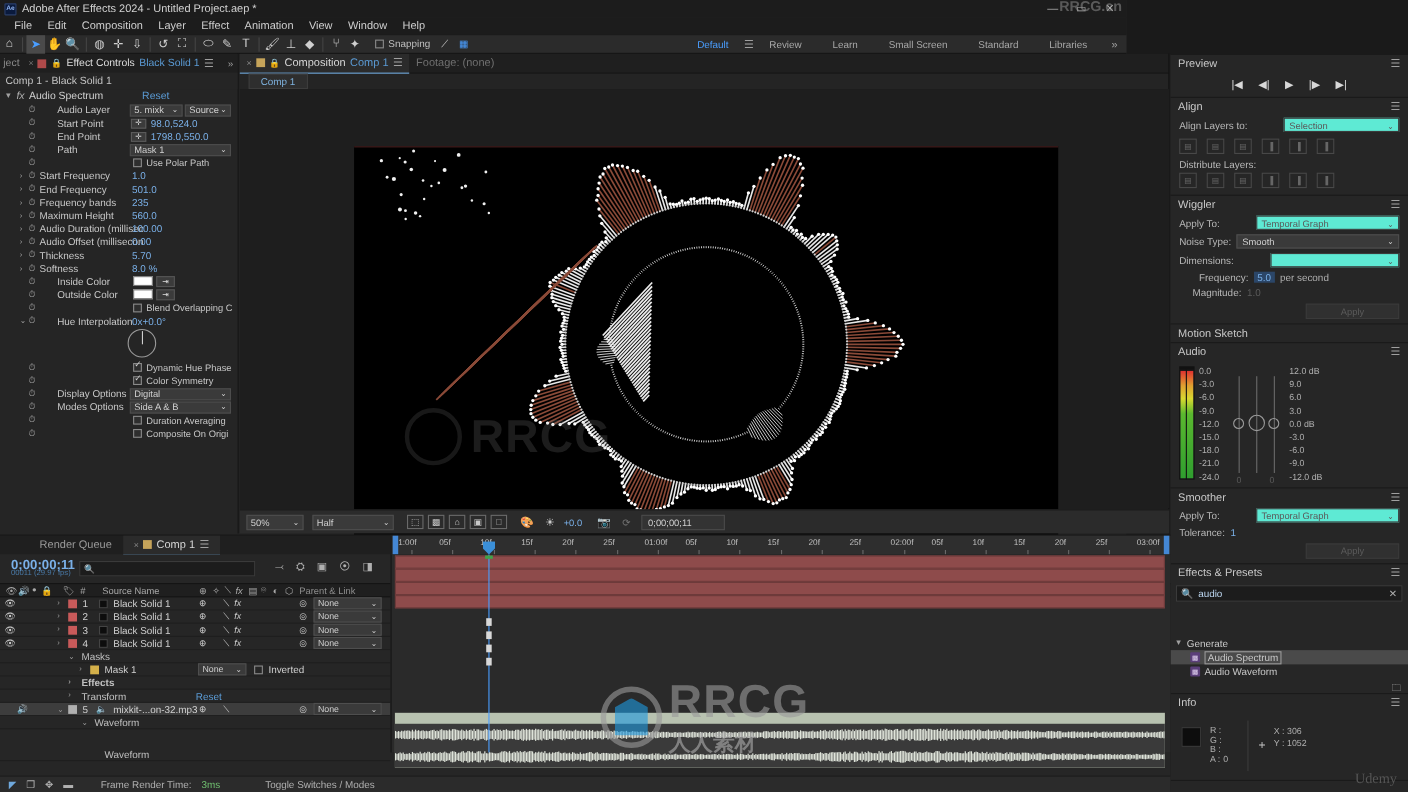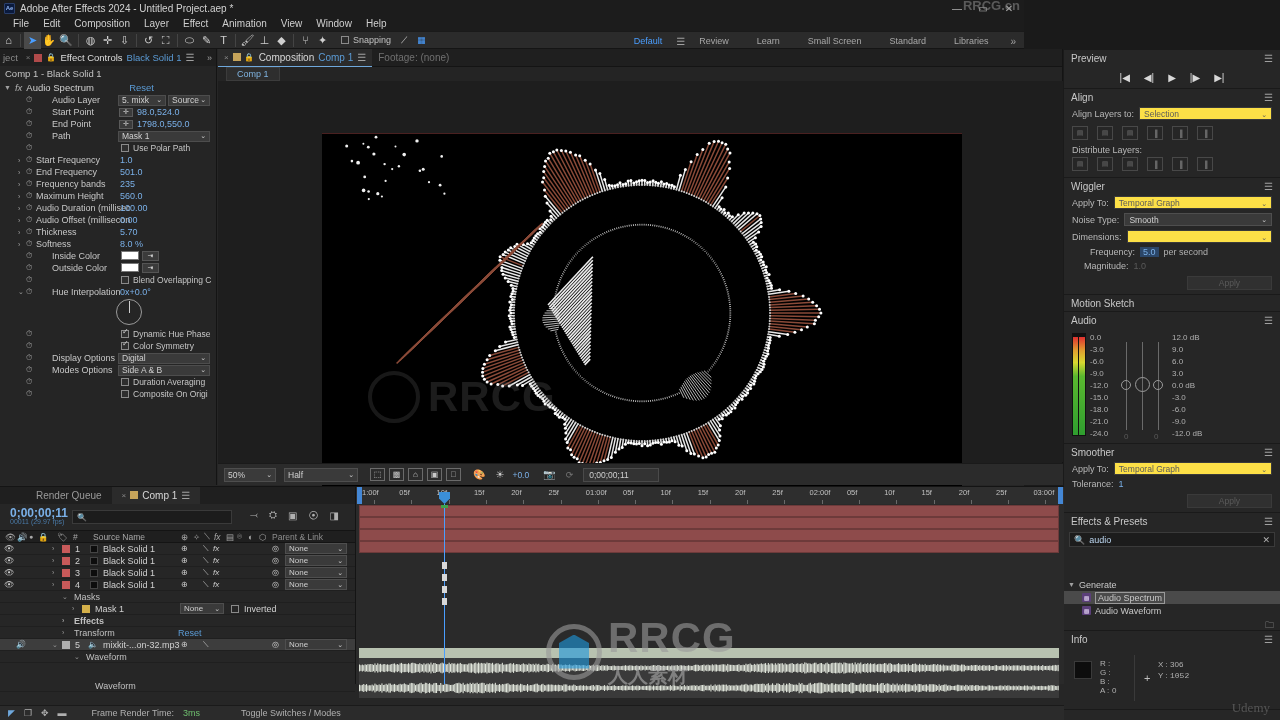--- a/index.html
+++ b/index.html
@@ -97,22 +97,22 @@
   .rpanel-hd { height:17px; display:flex; align-items:center; justify-content:space-between;
     padding:0 7px; font-size:10px; color:#c8c8c8; border-top:1px solid #1a1a1a; }
   .rsep { height:1px; background:#1a1a1a; }
   .pv-btns { height:22px; display:flex; align-items:center; justify-content:center; gap:14px; }
   .pvb { font-size:10px; color:#d8d8d8; }
   .align-row { display:flex; gap:9px; padding:4px 0 2px 8px; }
   .aicon { width:16px; height:14px; border:1px solid #484848; display:flex; align-items:center;
     justify-content:center; font-size:7px; color:#666; }
   .lblrow { font-size:9px; color:#b8b8b8; padding:3px 0 1px 8px; }
   .fld { display:flex; align-items:center; gap:5px; padding:2px 8px; font-size:9px; color:#b8b8b8; }
-  .fld .ghost { flex:1; height:13px; background:#fde047; border:1px solid #3a3a3a; color:#5a5a5a;
-    font-size:8.5px; display:flex; align-items:flex-end; padding:0 4px; justify-content:space-between; }
+  .fld .ghost { flex:1; height:13px; background:#5eead4; border:1px solid #3a3a3a; color:#5a5a5a;
+    font-size:8.5px; display:flex; align-items:flex-end; padding:0 4px; justify-content:space-between;margin-left:28px; }
   .fld .sel2 { flex:1; height:13px; background:#3a3a3a; border:1px solid #4e4e4e; color:#d0d0d0;
     font-size:8.5px; display:flex; align-items:center; padding:0 4px; justify-content:space-between; }
   .num { color:#7ab0e8; }
   .numdim { color:#5a5a5a; }
   .applybtn { width:85px; height:14px; margin:3px 8px 4px auto; background:#303030; border:1px solid #3a3a3a;
     color:#5a5a5a; font-size:8.5px; display:flex; align-items:center; justify-content:center; }
   .audio-body { position:relative; height:115px; }
   .vu { position:absolute; left:8px; top:8px; width:14px; height:100px;
     background:linear-gradient(to bottom,#e03030 0%,#e0a030 14%,#d8d830 26%,#5ab82f 40%,#2f9e2f 100%);
     border:1px solid #111; }
@@ -1916,21 +1916,21 @@
       <div class="sc" style="left:36px;top:12px;">R :</div>
       <div class="sc" style="left:36px;top:21px;">G :</div>
       <div class="sc" style="left:36px;top:30px;">B :</div>
       <div class="sc" style="left:36px;top:39px;">A :</div>
       <div class="sc" style="left:48px;top:39px;">0</div>
       <div class="ivline"></div>
       <div class="sc" style="left:80px;top:25px;color:#c0c0c0;font-size:11px;">+</div>
       <div class="sc" style="left:94px;top:13px;">X :</div>
       <div class="sc" style="left:106px;top:13px;">306</div>
       <div class="sc" style="left:94px;top:24px;">Y :</div>
-      <div class="sc" style="left:106px;top:24px;font-family:Liberation Mono, monospace;">1052</div>
+      <div class="sc" style="left:106px;top:24px;">1052</div>
     </div>
     <div class="rsep"></div>
     <div class="udemy">Udemy</div>
   </div>
 
   <div id="timeline">
     <div class="tl-tabs">
       <div class="tl-tab" style="margin-left:26px;">Render Queue</div>
       <div class="tl-tab active">
         <span style="color:#888;font-size:8px;">×</span>

